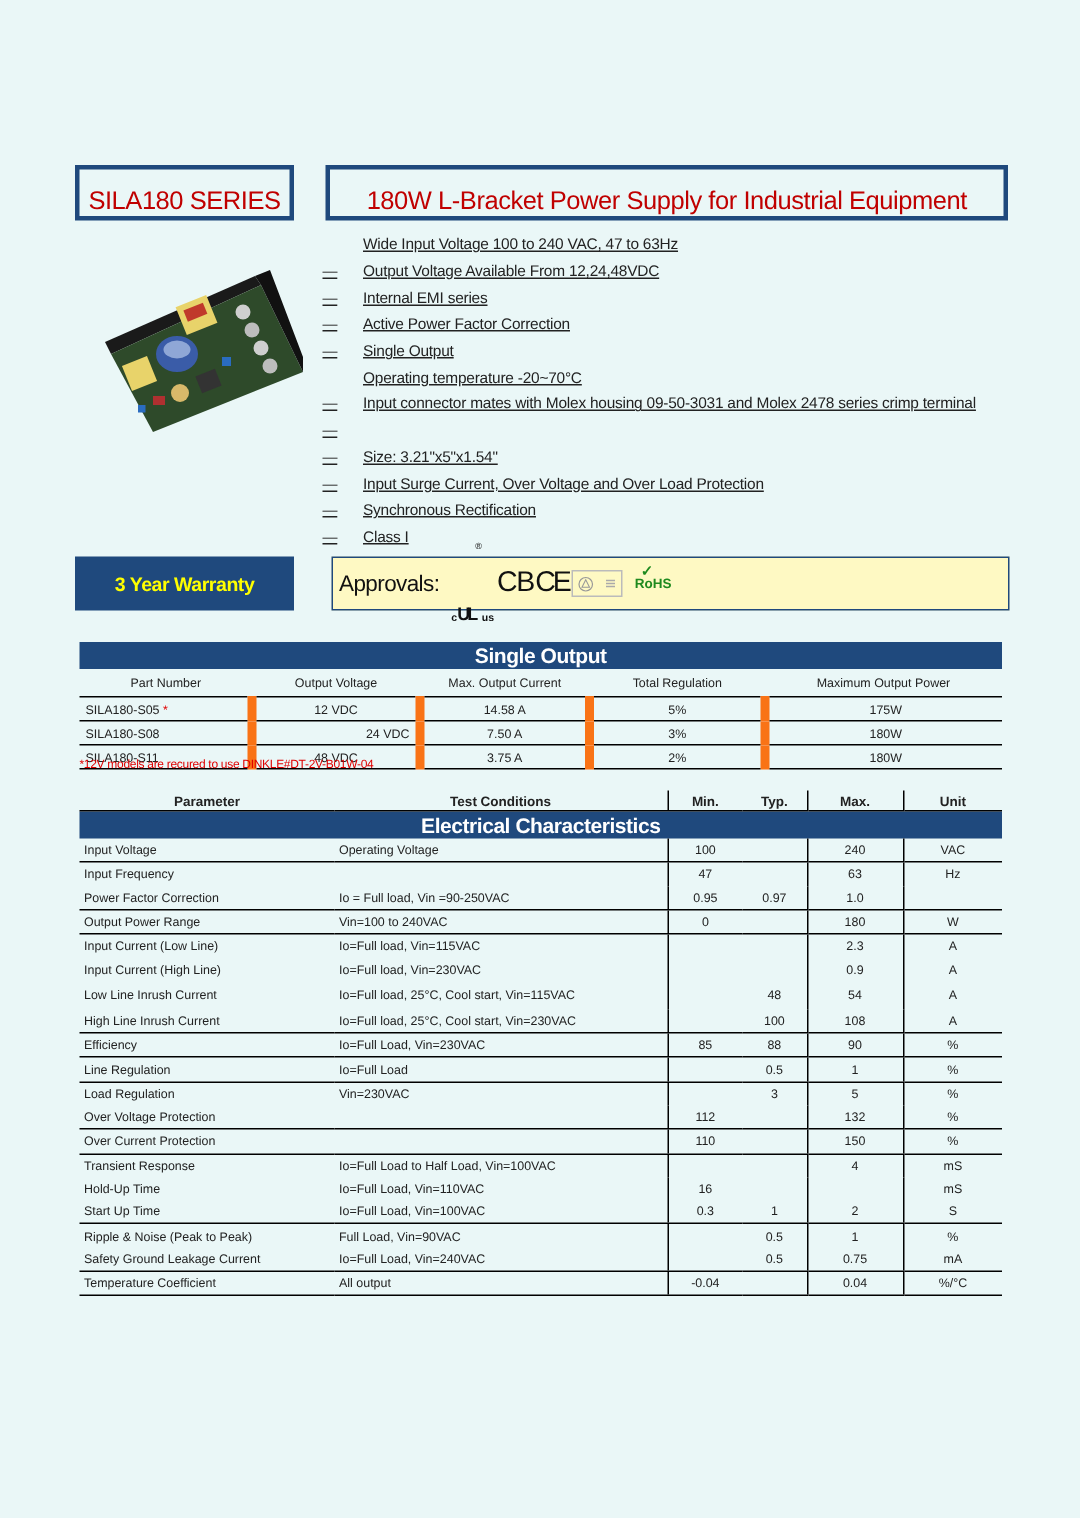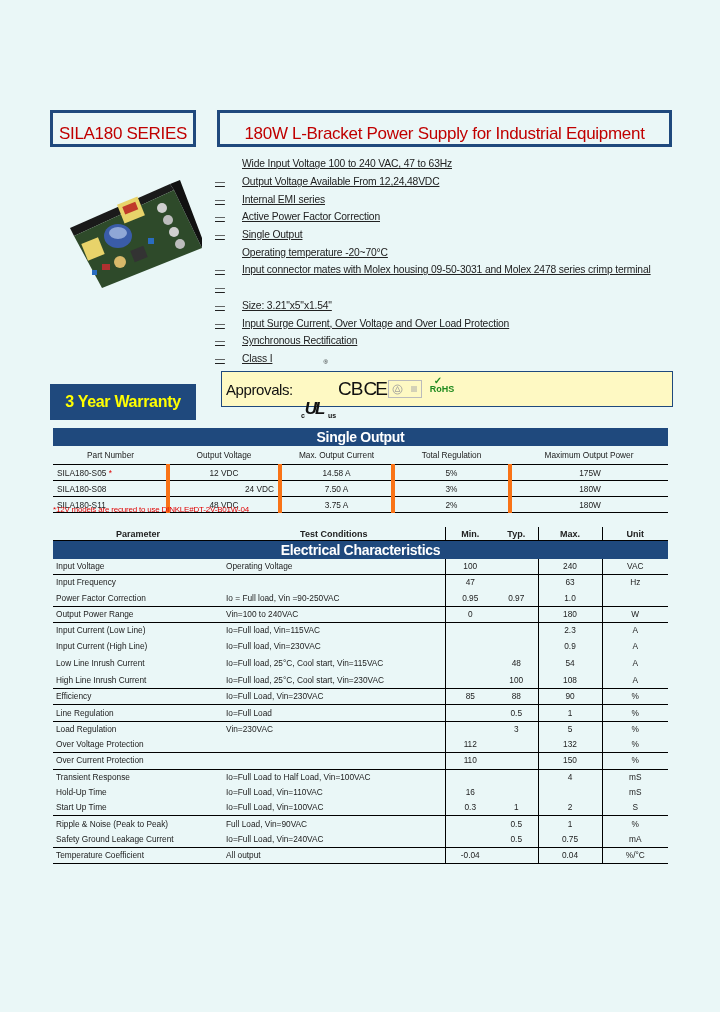--- a/index.html
+++ b/index.html
@@ -17,54 +17,54 @@
   #series-box { left: 50px; top: 110px; width: 146px; height: 37px; }
   #headline-box { left: 217px; top: 110px; width: 455px; height: 37px; }
 
   #product-img { left: 62px; top: 178px; width: 142px; height: 110px; }
 
   .features { left: 215px; top: 155px; width: 460px; font-size: 10.3px; color: #222; }
   .feature { height: 17.7px; display: flex; align-items: center; letter-spacing: -0.15px; text-decoration: underline; }
   .feature .bullet { width: 27px; color: #333; font-size: 10px; }
 
   #warranty {
-    left: 50px; top: 384px; width: 146px; height: 36px; background: #1f497d;
+    left: 50px; top: 371px; width: 146px; height: 36px; background: #1f497d;
     color: #ffff00; display: flex; align-items: center; justify-content: center;
-    font-size: 16px; font-weight: bold; letter-spacing: -0.3px;
+    font-size: 13px; font-weight: bold; letter-spacing: -0.3px;
   }
   #approvals {
     left: 221px; top: 371px; width: 452px; height: 36px; box-sizing: border-box;
     border: 1px solid #1f497d; background: #fef9c3; display: flex; align-items: center;
     padding-left: 4px; font-size: 15px;
   }
   .appr-label { margin-right: 8px; letter-spacing: -0.4px; }
   .logo-ul { display: inline-flex; align-items: flex-end; margin-right: 2px; }
   .logo-ul .c, .logo-ul .us { font-size: 7px; font-weight: bold; }
-  .logo-ul .ul { font-size: 17px; font-weight: 900; font-style: italic; letter-spacing: -2px; margin-top: 40px; }
+  .logo-ul .ul { font-size: 12px; font-weight: 900; letter-spacing: -2px; margin-top: 40px; }
   .logo-ul .r { font-size: 6px; align-self: flex-start; }
   .logo-cb { font-size: 19px; letter-spacing: -1px; margin-right: 1px; }
   .logo-ce { font-size: 19px; letter-spacing: -2px; }
   .logo-tuv {
     width: 32px; height: 16px; border: 1px solid #bbb; margin-left: 2px;
     display: inline-flex; align-items: center; justify-content: space-around; font-size: 8px; color: #999;
   }
   .logo-rohs { color: #1f8a1f; font-size: 9px; font-weight: bold; margin-left: 8px; position: relative; }
   .logo-rohs .check { position: absolute; top: -9px; left: 4px; font-size: 10px; }
 
   table { border-collapse: collapse; font-size: 8.3px; color: #222; }
   .tbl-title {
     background: #1f497d; color: #fff; text-align: center; font-size: 14px; height: 18px;
     padding: 0; letter-spacing: -0.3px;
   }
   #single-table { position: absolute; left: 53px; top: 428px; width: 615px; }
   #single-table th.colh { font-weight: normal; font-size: 8.3px; height: 16px; }
   #single-table td { height: 15px; padding: 0 4px; }
   #single-table tr.row td { border-top: 1px solid #000; }
   #single-table tr.row:last-child td { border-bottom: 1px solid #000; }
-  #single-table .vb { border-left: 4px solid #f97316; }
+  #single-table .vb { border-left: 6px solid #f97316; }
   .note-red { color: #e00000; }
   #footnote { left: 53px; top: 505px; font-size: 8px; color: #e00000; letter-spacing: -0.2px; }
 
   #elec-table { position: absolute; left: 53px; top: 527px; width: 615px; }
   #elec-table th.colh { font-weight: bold; font-size: 9px; height: 13px; padding: 0; border-bottom: 1px solid #000; }
   #elec-table td { padding: 0 3px; height: 15.3px; line-height: 9px; }
   #elec-table td.c { text-align: center; }
   #elec-table .vb { border-left: 1px solid #000; }
   #elec-table tr.bb td { border-bottom: 1px solid #000; }
   #elec-table tr.tall td { height: 19px; }

